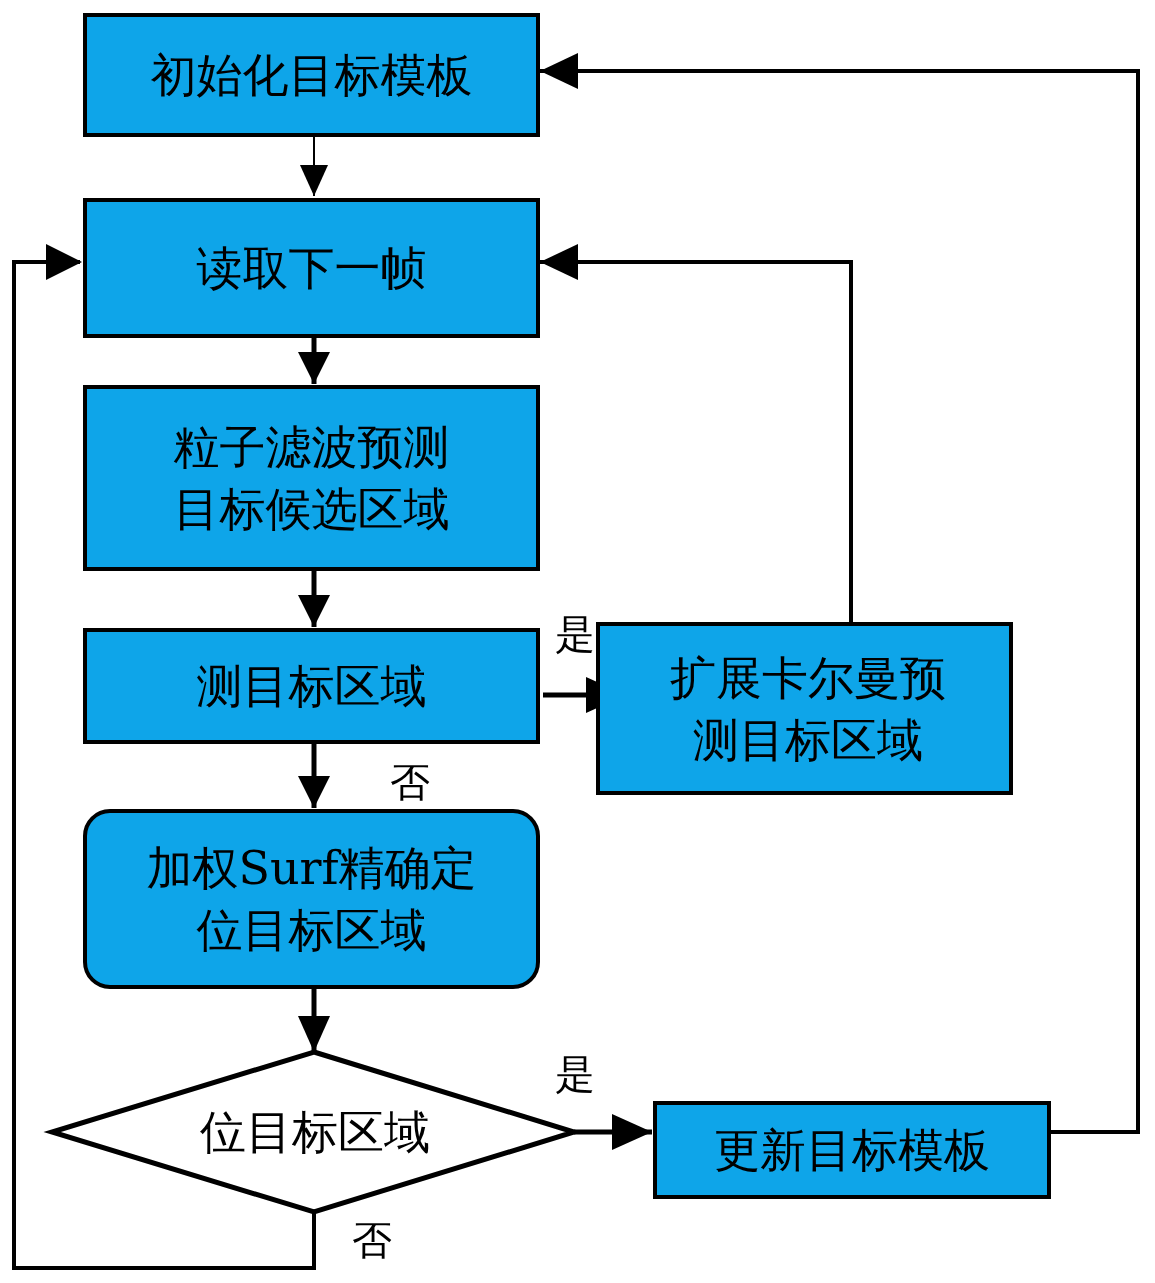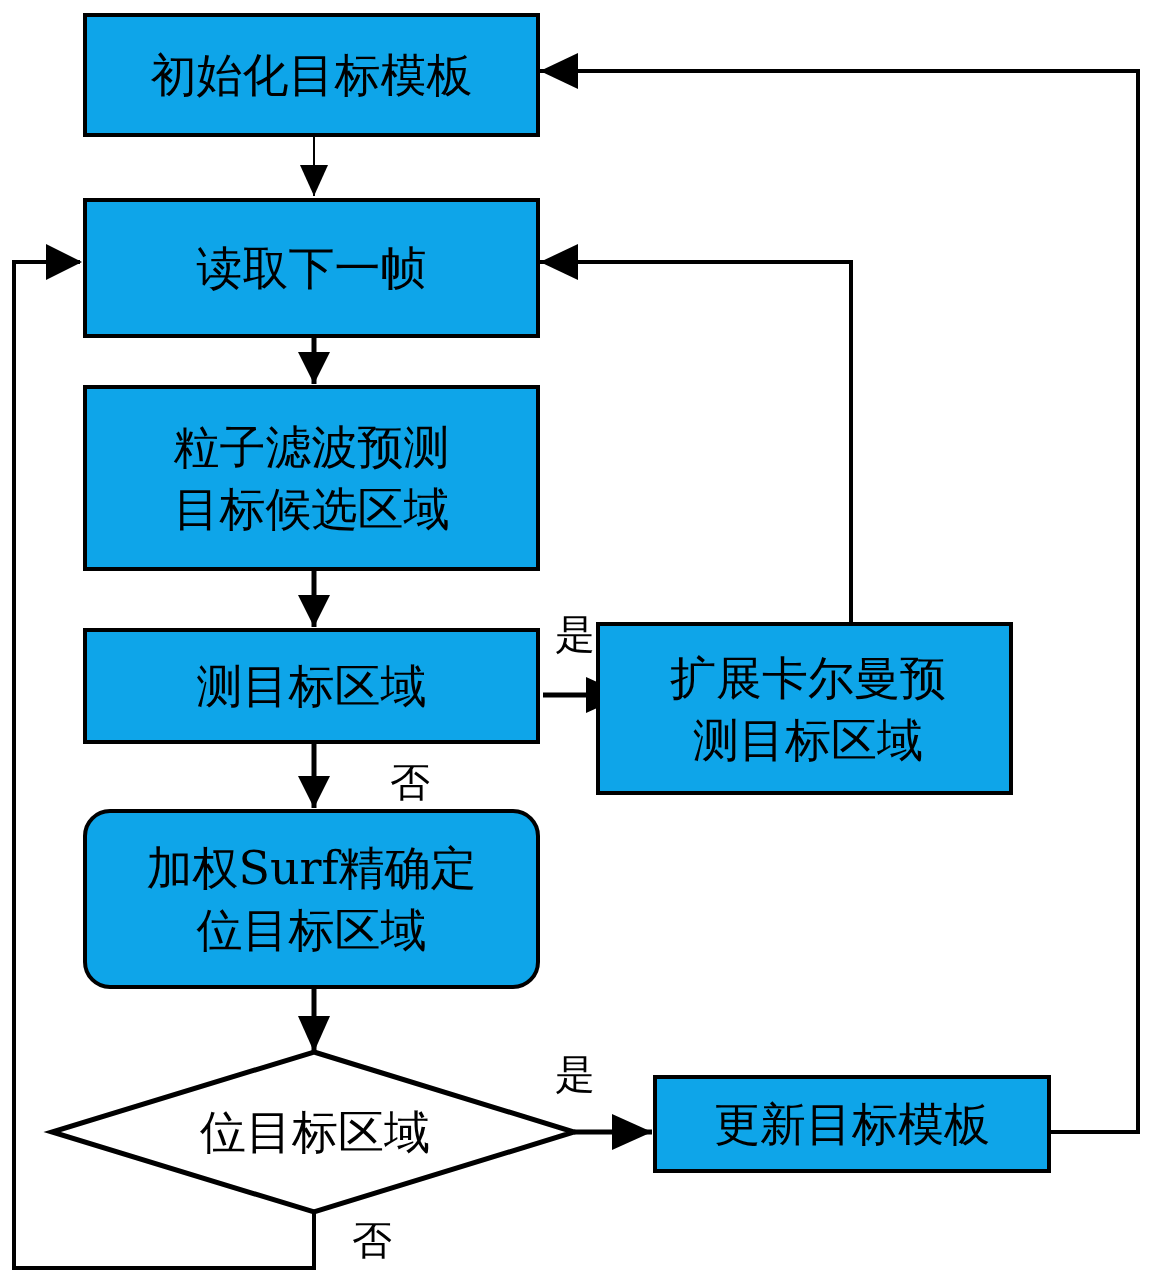--- a/index.html
+++ b/index.html
@@ -74,18 +74,18 @@
 <div class="node" style="left:83px; top:628px; width:457px; height:116px;">测目标区域</div>
 
 <div class="node" style="left:596px; top:622px; width:417px; height:173px;padding-left:7px;">扩展卡尔曼预
 测目标区域</div>
 
 <div class="node" style="left:83px; top:809px; width:457px; height:180px;border-radius:27px;">加权Surf精确定
 位目标区域</div>
 
 <div class="diamond-text" style="left:120px; top:1107px; width:390px;">位目标区域</div>
 
-<div class="node" style="left:653px; top:1075px; width:398px; height:98px;">更新目标模板</div>
+<div class="node" style="left:653px; top:1101px; width:398px; height:98px;">更新目标模板</div>
 
 <div class="label" style="left:555px; top:612px;">是</div>
 <div class="label" style="left:390px; top:760px;">否</div>
 <div class="label" style="left:555px; top:1052px;">是</div>
 <div class="label" style="left:352px; top:1218px;">否</div>
 
 </body></html>

